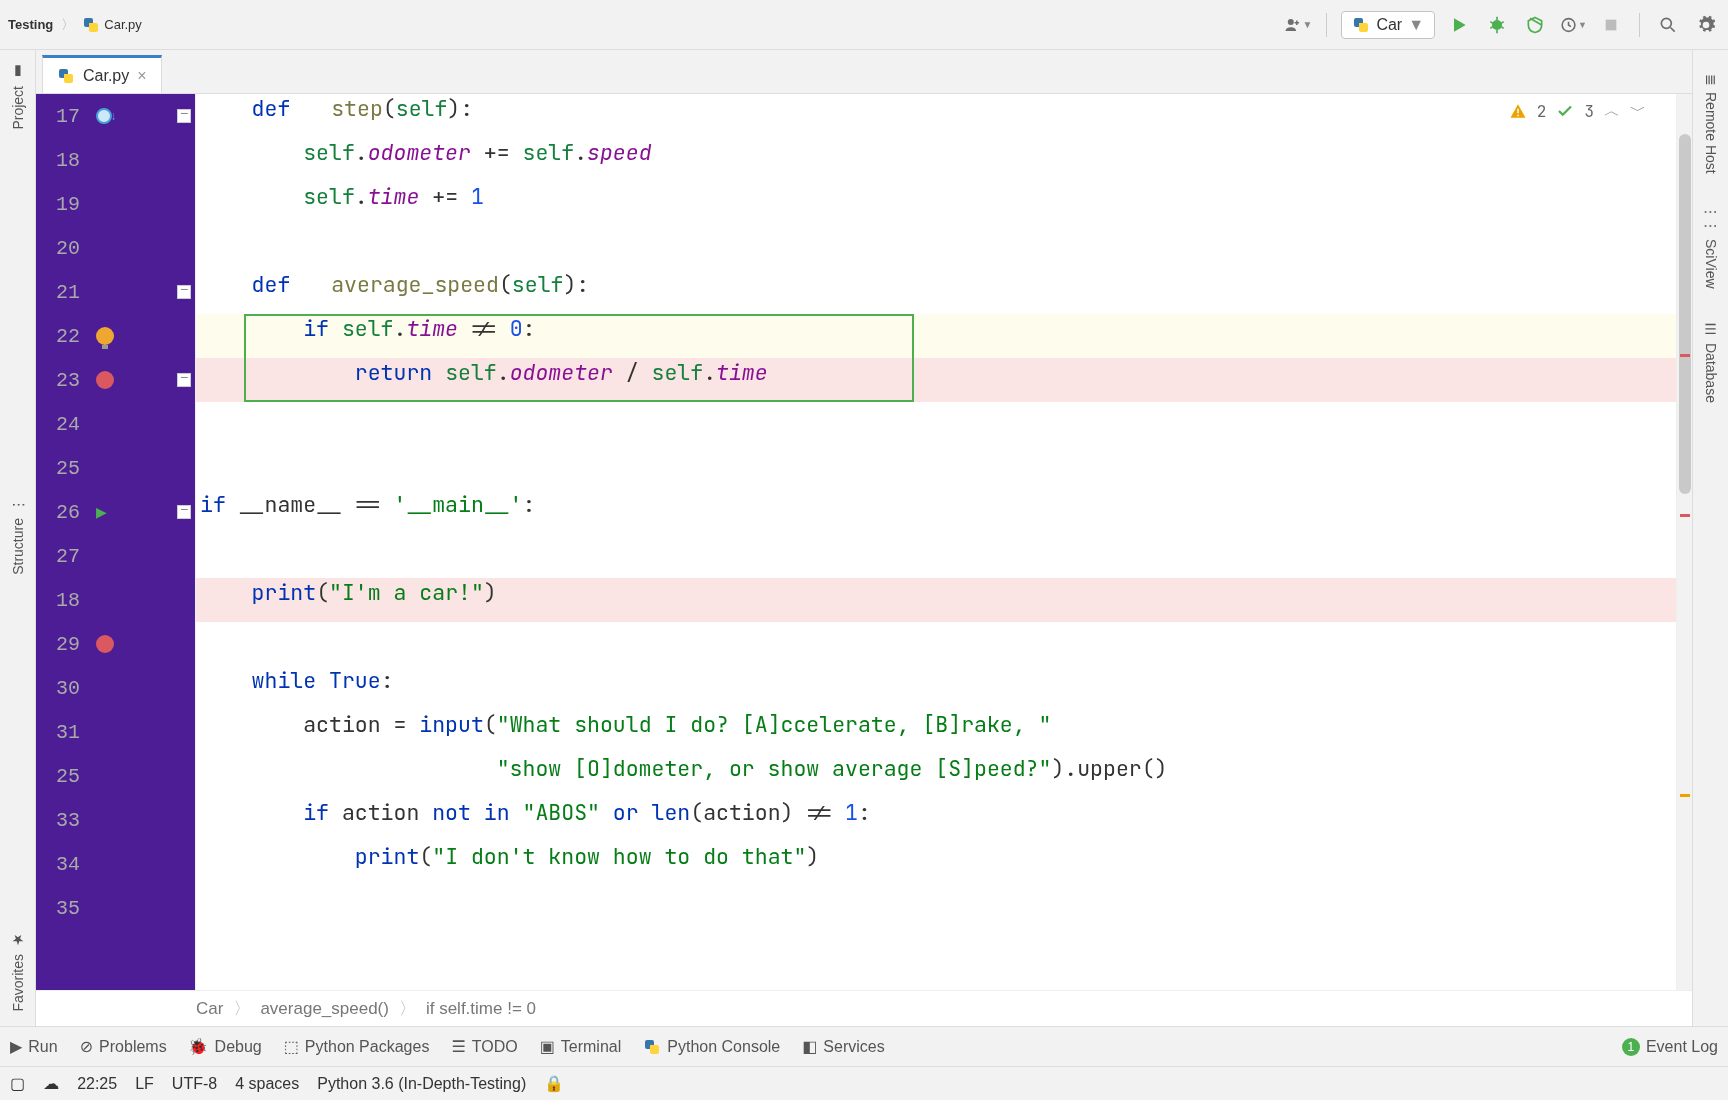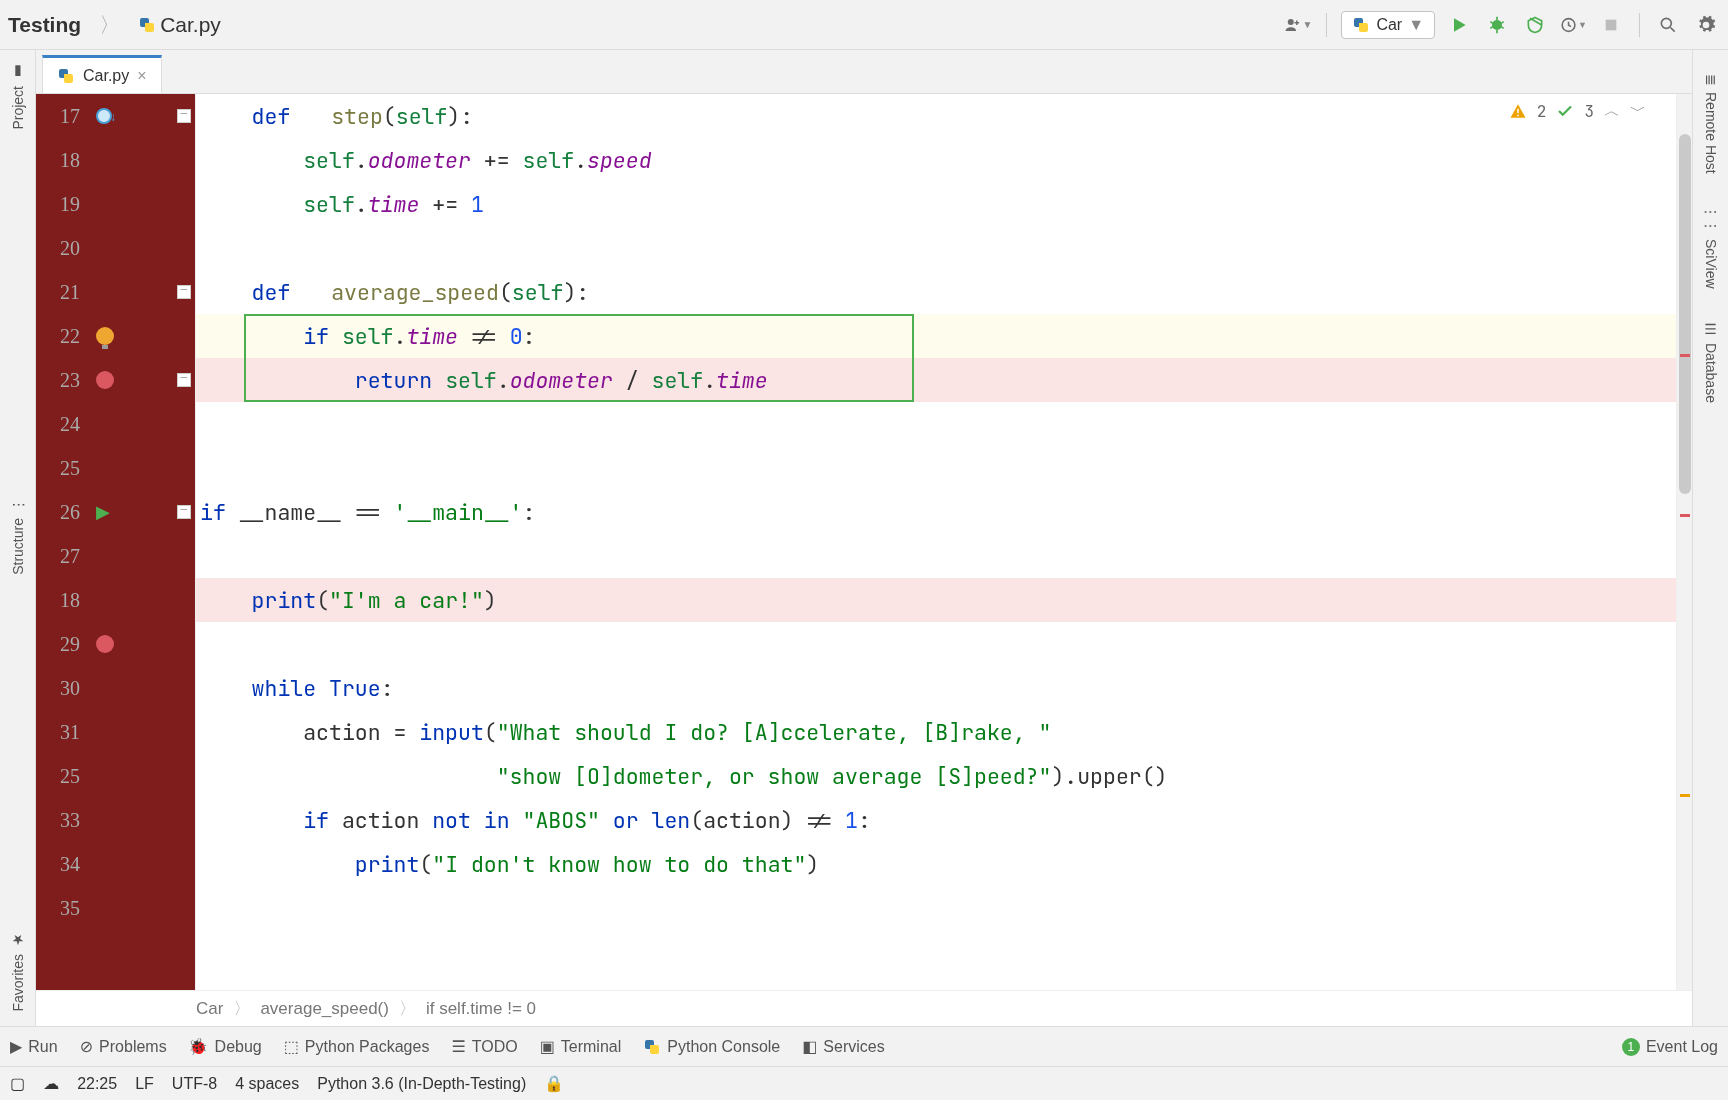--- a/index.html
+++ b/index.html
@@ -15,21 +15,21 @@
   color: #333;
 }
 .top-toolbar {
   height: 50px;
   background: #f2f2f2;
   border-bottom: 1px solid #ddd;
   display: flex;
   align-items: center;
   padding: 0 8px;
 }
-.breadcrumb { display: flex; align-items: center; gap: 18px; font-size: 21px; }
+.breadcrumb { display: flex; align-items: center; gap: 8px; font-size: 13px; }
 .breadcrumb .proj { font-weight: 700; }
 .breadcrumb .sep { color: #aaa; }
 .breadcrumb .file { display: flex; align-items: center; gap: 4px; }
 .spacer { flex: 1; }
 .toolbar-right { display: flex; align-items: center; gap: 10px; }
 .tb-btn { display: flex; align-items: center; justify-content: center; width: 28px; height: 28px; cursor: pointer; color: #6e6e6e; }
 .tb-sep { width: 1px; height: 24px; background: #ccc; margin: 0 4px; }
 .run-config {
   display: flex; align-items: center; gap: 6px;
   background: #fff; border: 1px solid #c4c4c4; border-radius: 4px;
@@ -61,39 +61,39 @@
   display: flex; align-items: flex-end; padding-left: 6px;
 }
 .tab {
   height: 38px; background: #fff; border: 1px solid #ddd; border-bottom: none;
   display: flex; align-items: center; gap: 8px; padding: 0 14px;
   border-top: 3px solid #3b7fc4; font-size: 16px;
 }
 .tab .close { color: #999; cursor: pointer; }
 .editor-body { flex: 1; display: flex; min-height: 0; position: relative; }
 .gutter {
-  width: 160px; background: #7f1d1d; border-right: 1px solid #eee;
-  font-family: Liberation Serif, serif; font-size: 20px; color: #aaa;
+  width: 160px; background: #4c1d95; border-right: 1px solid #eee;
+  font-family: Liberation Mono, monospace; font-size: 20px; color: #aaa;
   position: relative;
 }
 .gutter-row {
   height: 44px; display: flex; align-items: center; position: relative;
 }
 .gutter-row .ln { width: 54px; text-align: right; padding-right: 10px; }
 .gutter-row .marks { flex: 1; display: flex; align-items: center; gap: 4px; padding-left: 6px; position: relative; height: 100%; }
 .bp-dot { width: 18px; height: 18px; background: #db5860; border-radius: 50%; }
 .run-tri { color: #4caf50; font-size: 18px; }
 .bulb { width: 18px; height: 18px; background: #f0a732; border-radius: 50%; position: relative; }
 .bulb::after { content: ""; position: absolute; bottom: -4px; left: 6px; width: 6px; height: 4px; background: #999; }
 .override { width: 16px; height: 16px; border: 2px solid #4aa0d8; border-radius: 50%; background: #cde8f7; position: relative; }
 .override::after { content: "↓"; position: absolute; font-size: 12px; color: #4aa0d8; left: 12px; top: 0; }
 .fold { width: 14px; height: 14px; border: 1px solid #ccc; background: #fff; position: absolute; right: 4px; }
 .fold::before { content: "−"; position: absolute; left: 2px; top: -4px; color: #888; font-size: 14px; }
 .code-area { flex: 1; font-family: "JetBrains Mono","Consolas",monospace; font-size: 21.5px; position: relative; overflow: hidden; }
-.code-row { height: 44px; display: flex; align-items: center; white-space: pre; position: relative; padding-left: 4px; }
+.code-row { height: 44px; display: flex; white-space: pre; position: relative; padding-left: 4px; }
 .bg-yellow { background: #fdfced; }
 .bg-red { background: #fbe4e4; }
 .kw { color: #0033b3; }
 .fn { color: #7a7a43; margin-left: 28px; }
 .self { color: #15803d; }
 .attr { color: #871094; font-style: italic; }
 .num { color: #1750eb; }
 .str { color: #067d17; }
 .bi { color: #0033b3; }
 .green-box {

